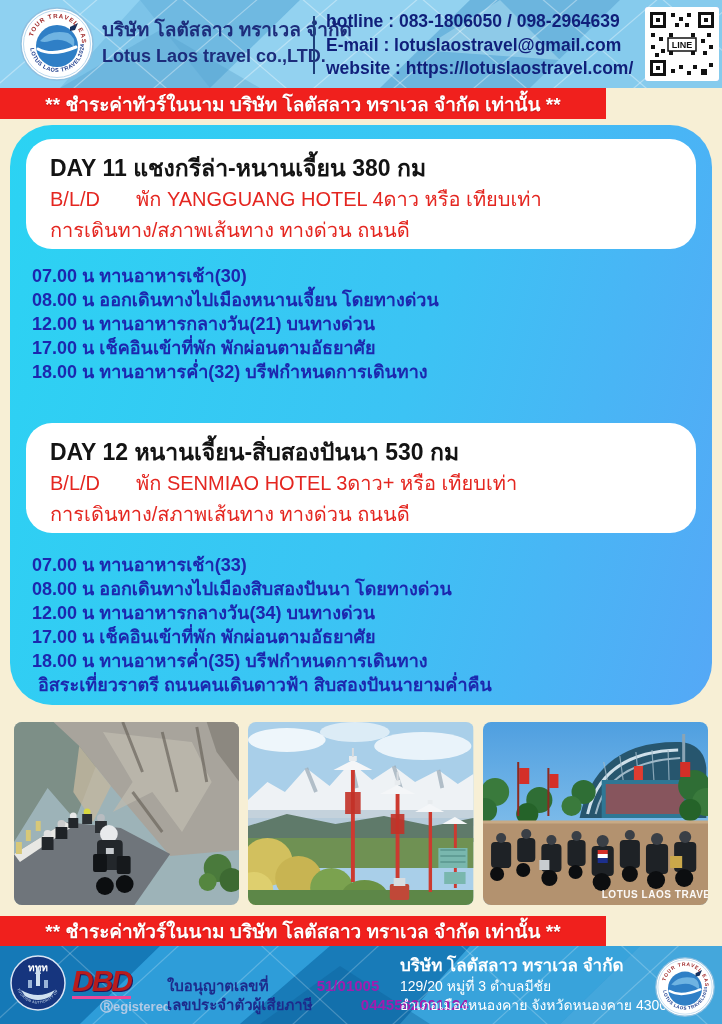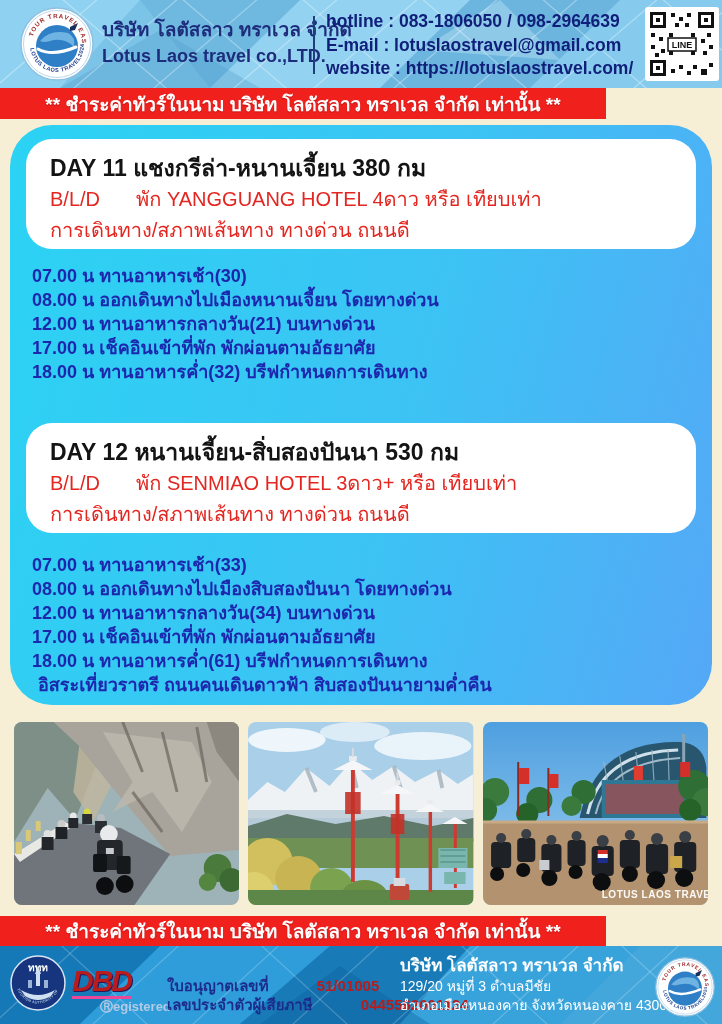--- a/index.html
+++ b/index.html
@@ -48,21 +48,21 @@
 
   
   .footer{position:absolute;left:0;top:946px;width:722px;height:78px;overflow:hidden;}
   .tat-logo{position:absolute;left:9px;top:8px;width:58px;height:58px;}
   .dbd{position:absolute;left:72px;top:20px;font-size:30px;line-height:30px;font-weight:bold;
        font-style:italic;color:#b91c1c;letter-spacing:-2px;
        text-shadow:1px 1px 0 #2d1456;border-bottom:3px solid #ec4899;padding-bottom:0;}
   .dbd-reg{position:absolute;left:100px;top:52px;font-size:13px;font-weight:bold;color:#c9d2e8;opacity:.85;}
   .license{position:absolute;left:167px;top:30px;}
   .license div{font-size:15px;font-weight:bold;line-height:19px;color:#1d2b8c;white-space:nowrap;}
-  .license .num{color:#b91c1c;padding-left:44px;}
+  .license .num{color:#a21caf;padding-left:44px;}
   .company-block{position:absolute;left:400px;top:9px;}
   .company-block .c1{font-size:17px;font-weight:bold;color:#fff;line-height:22px;white-space:nowrap;}
   .company-block .c2{font-size:14px;font-weight:normal;color:#fff;line-height:19px;white-space:nowrap;}
   .lotus-footer{position:absolute;left:655px;top:11px;width:60px;height:60px;}
 </style>
 </head>
 <body>
 
 <div class="page">
 
@@ -209,21 +209,21 @@
         <span class="meals">B/L/D</span><span>พัก SENMIAO HOTEL  3ดาว+ หรือ เทียบเท่า</span>
       </div>
       <div class="day-red">การเดินทาง/สภาพเส้นทาง ทางด่วน ถนนดี</div>
     </div>
 
     <div class="schedule sched2">
       <div>07.00 น ทานอาหารเช้า(33)</div>
       <div>08.00 น ออกเดินทางไปเมืองสิบสองปันนา โดยทางด่วน</div>
       <div>12.00 น ทานอาหารกลางวัน(34) บนทางด่วน</div>
       <div>17.00 น เช็คอินเข้าที่พัก พักผ่อนตามอัธยาศัย</div>
-      <div>18.00 น ทานอาหารค่ำ(61) บรีฟกำหนดการเดินทาง</div>
+      <div>18.00 น ทานอาหารค่ำ(35) บรีฟกำหนดการเดินทาง</div>
       <div class="indent">อิสระเที่ยวราตรี ถนนคนเดินดาวฟ้า สิบสองปันนายามค่ำคืน</div>
     </div>
   </div>
 
   <div class="photos">
 
     <div class="photo">
       <svg viewBox="0 0 228 183" preserveAspectRatio="none">
         <rect width="228" height="183" fill="#9db3b8"></rect>
         <polygon points="0,0 0,120 34,66 62,98 86,36 56,0" fill="#7d8f87"></polygon>

